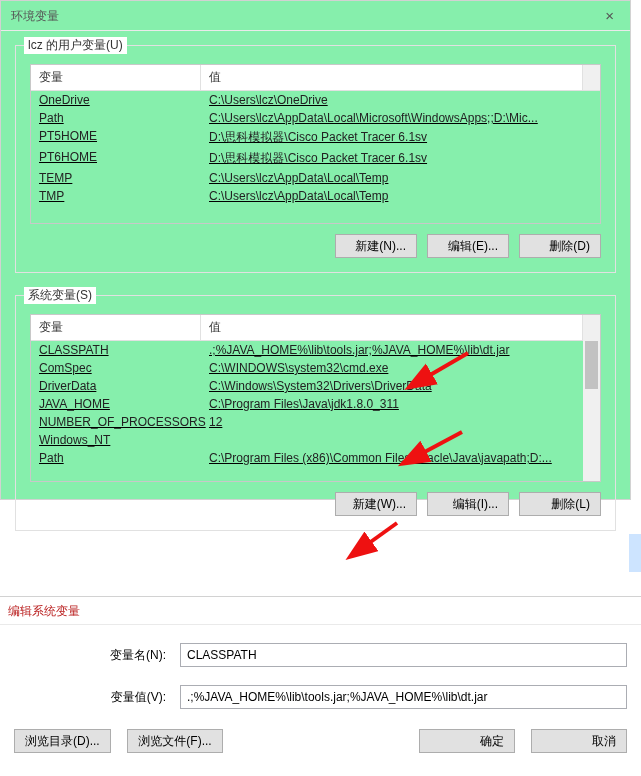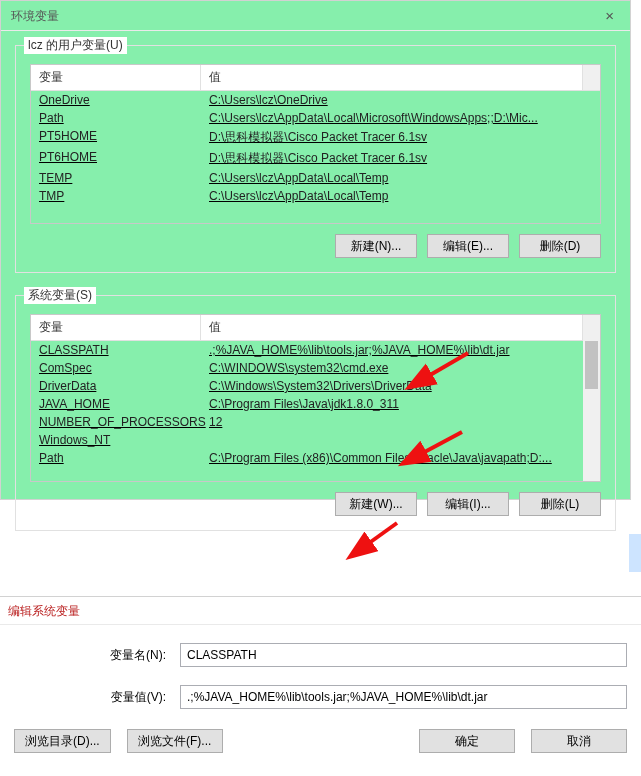--- a/index.html
+++ b/index.html
@@ -22,21 +22,21 @@
     .thead .col.val { flex:1; border-right:1px solid #e1e1e1;}
     .scroll-col { width: 17px; background:#f0f0f0;}
     .tbody { overflow: hidden; text-decoration: underline; }
     .row { display:flex; padding: 2px 8px; color:#222;}
     .row .c1 { width: 170px; white-space: nowrap; overflow: hidden; text-overflow: clip;}
     .row .c2 { flex:1; white-space: nowrap; overflow:hidden; text-overflow: ellipsis; padding-right:6px;}
     .scrollbar-v { position:absolute; right:0; top:22px; bottom:0; width:17px; background:#f0f0f0;}
     .scrollbar-v .thumb { position:absolute; left:2px; right:2px; top:4px; height:48px; background:#c2c2c2;}
 
     .btnrow { display:flex; justify-content:flex-end; gap: 10px; margin-top: 10px;}
-    .btn { min-width: 82px; height: 24px; line-height: 22px; text-align:center; border:1px solid #adadad; background:#e1e1e1; font-size:12px; cursor:pointer; padding: 0 10px;}
+    .btn { min-width: 82px; height: 24px; line-height: 22px; text-align:right; border:1px solid #adadad; background:#e1e1e1; font-size:12px; cursor:pointer; padding: 0 10px;}
 
     
     .dlg2 { position: absolute; left: 0; top: 596px; right: 0; border-top: 1px solid #d2d2d2; background:#fff; padding-bottom: 14px;}
     .dlg2-title { height: 28px; line-height: 28px; padding-left: 8px; color:#b91c1c; border-bottom:1px solid #eaeaea;}
     .formrow { display:flex; align-items:center; margin: 18px 14px 0 14px; gap: 14px;}
     .formrow .lbl { width: 112px; text-align:right;margin-left:40px;}
     .formrow input { flex:1; height: 24px; border:1px solid #abadb3; padding: 0 6px; font-size:12px; font-family:inherit; }
     .dlg2-btnrow { display:flex; justify-content:space-between; margin: 20px 14px 0 14px;}
     .dlg2-btnrow .left { display:flex; gap:16px;}
     .dlg2-btnrow .right { display:flex; gap:16px;}

